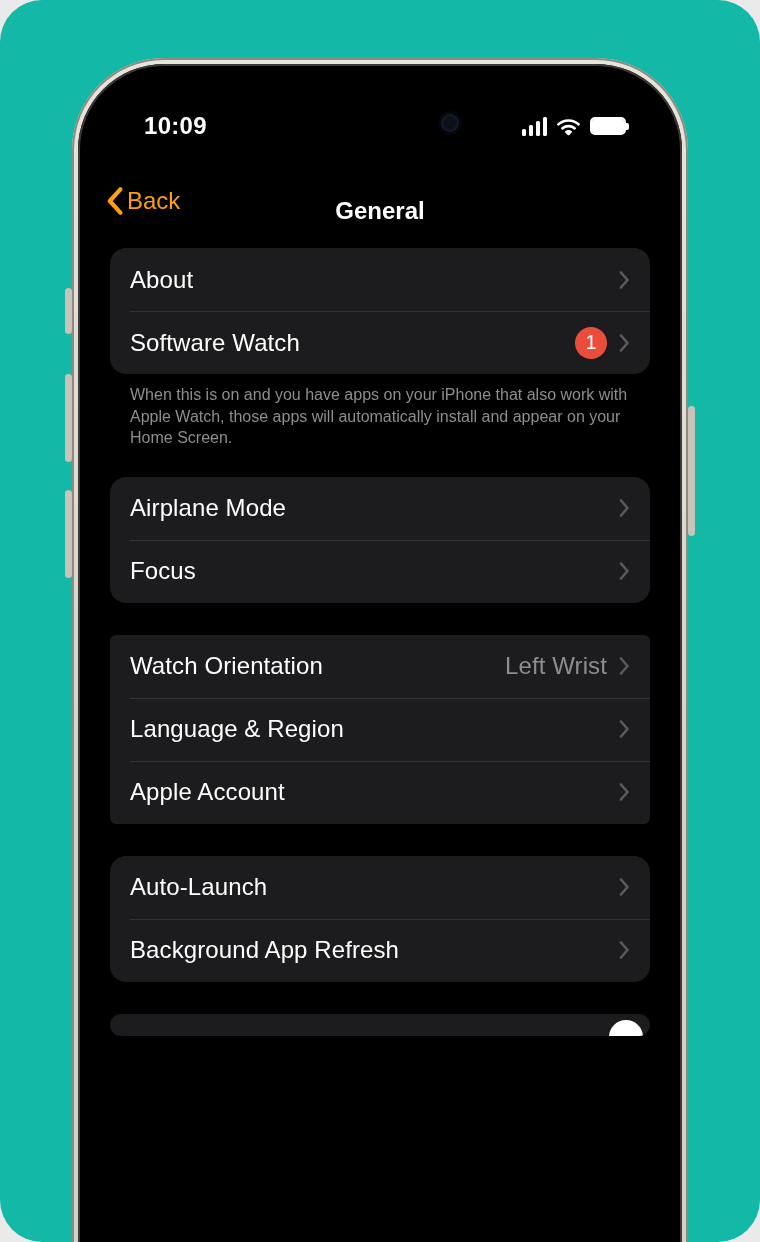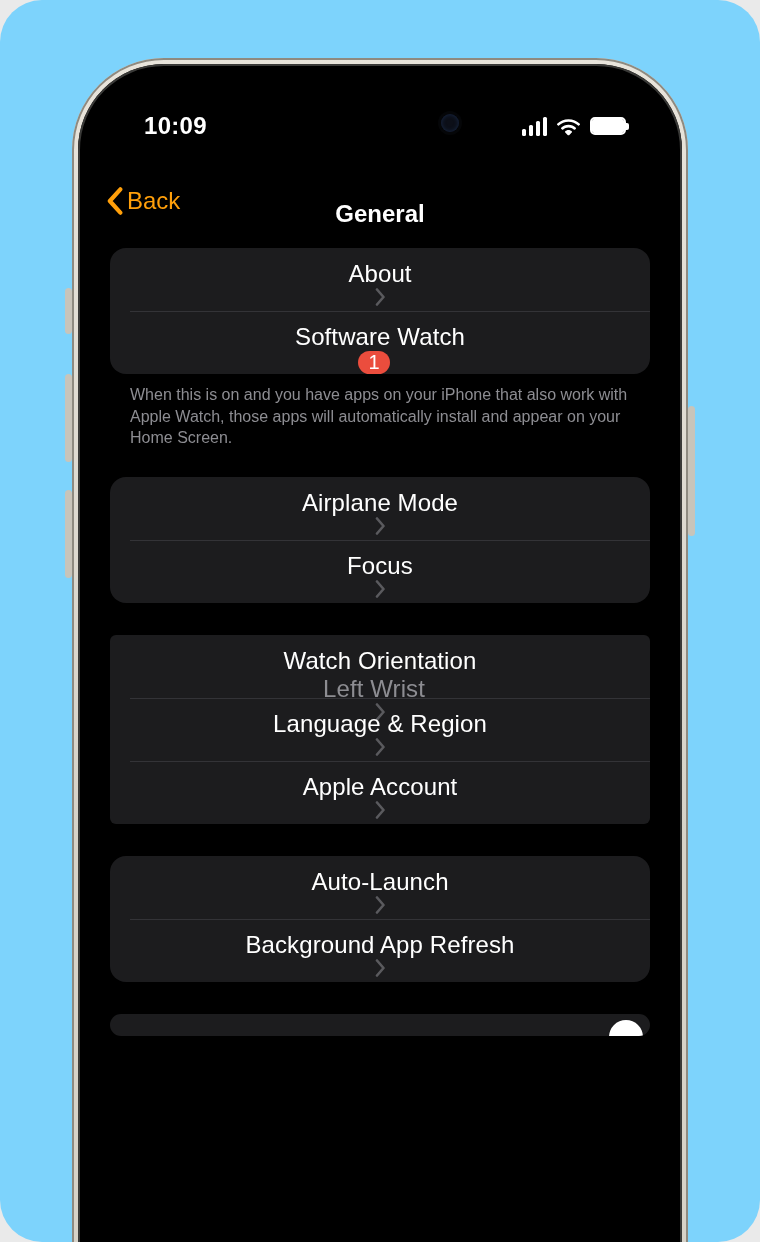--- a/index.html
+++ b/index.html
@@ -1,17 +1,17 @@
 <!DOCTYPE html>
 <html><head>
 <meta charset="utf-8">
 <style>
   * { margin: 0; padding: 0; box-sizing: border-box; -webkit-font-smoothing: antialiased; }
   html, body { width: 760px; height: 1242px; background: #EAEAEA; font-family: -apple-system, "SF Pro Text", "Helvetica Neue", Arial, sans-serif; }
-  .canvas { width: 760px; height: 1242px; background: #7dd3fc; border-radius: 42px; position: relative; overflow: hidden; }
+  .canvas { width: 760px; height: 1242px; background: #14b8a6; border-radius: 42px; position: relative; overflow: hidden; }
 
   
   .phone {
     position: absolute;
     left: 72px; top: 58px;
     width: 616px; height: 1300px; 
     border-radius: 92px;
     background: linear-gradient(180deg,#E8E4DB 0%, #D6D2C8 60%);
     box-shadow: 0 0 0 2px #8e8a80 inset;
   }
@@ -51,34 +51,34 @@
   .bars { display:flex; align-items:flex-end; gap:2.5px; }
   .bars span { width:4.5px; background:#fff; border-radius:1.5px; display:block; }
   .bars span:nth-child(1){height:7px} .bars span:nth-child(2){height:11px}
   .bars span:nth-child(3){height:15px} .bars span:nth-child(4){height:19px}
   .batt { width:36px; height:18px; border:2px solid #fff; border-radius:5px; position:relative; }
   .batt::after { content:""; position:absolute; right:-5px; top:4px; width:3px; height:7px; background:#fff; border-radius:0 2px 2px 0;}
   .batt i { display:block; height:100%; width:100%; background:#fff; border-radius:2px;}
 
   
   .nav { position:absolute; top:96px; left:0; right:0; height:54px;
-         display:flex; align-items:flex-end; justify-content:center; }
+         display:flex; align-items:center; justify-content:center; }
   .nav-title { color:#fff; font-size:24px; font-weight:600;margin-top:20px; }
   .back { position:absolute; left:14px; top:0; height:54px; display:flex; align-items:center;
           color:#FF9F0A; font-size:24px; gap:4px; }
 
   .content { position:absolute; top:164px; left:0; right:0; bottom:0; overflow:hidden;
              padding: 0 18px; }
 
   .group { background:#1C1C1E; border-radius:16px; margin-top:20px; overflow:hidden; }
   .group:first-child { margin-top:6px; }
   .group.peek { margin-top:32px; }
 
-  .row { display:flex; align-items:center; height:63px; padding:12px 20px;
-         color:#fff; font-size:24px; letter-spacing:0.1px; position:relative;flex-direction:column; }
+  .row { display:flex; align-items:center; height:63px; padding:0 20px;
+         color:#fff; font-size:24px; letter-spacing:0.1px; position:relative; }
   .row + .row::before { content:""; position:absolute; left:20px; right:0; top:0; height:1px; background:#333337; }
   .row .spacer { flex:1; }
   .val { color:#8D8D92; font-size:24px; margin-right:12px; }
 
   .chev { color:#5A5A5E; flex-shrink:0; }
 
   .badge { min-width:32px; height:32px; border-radius:16px; background:#EB4D3D;
            color:#fff; font-size:20px; font-weight:500; display:flex;
            align-items:center; justify-content:center; margin-right:12px; }
 

